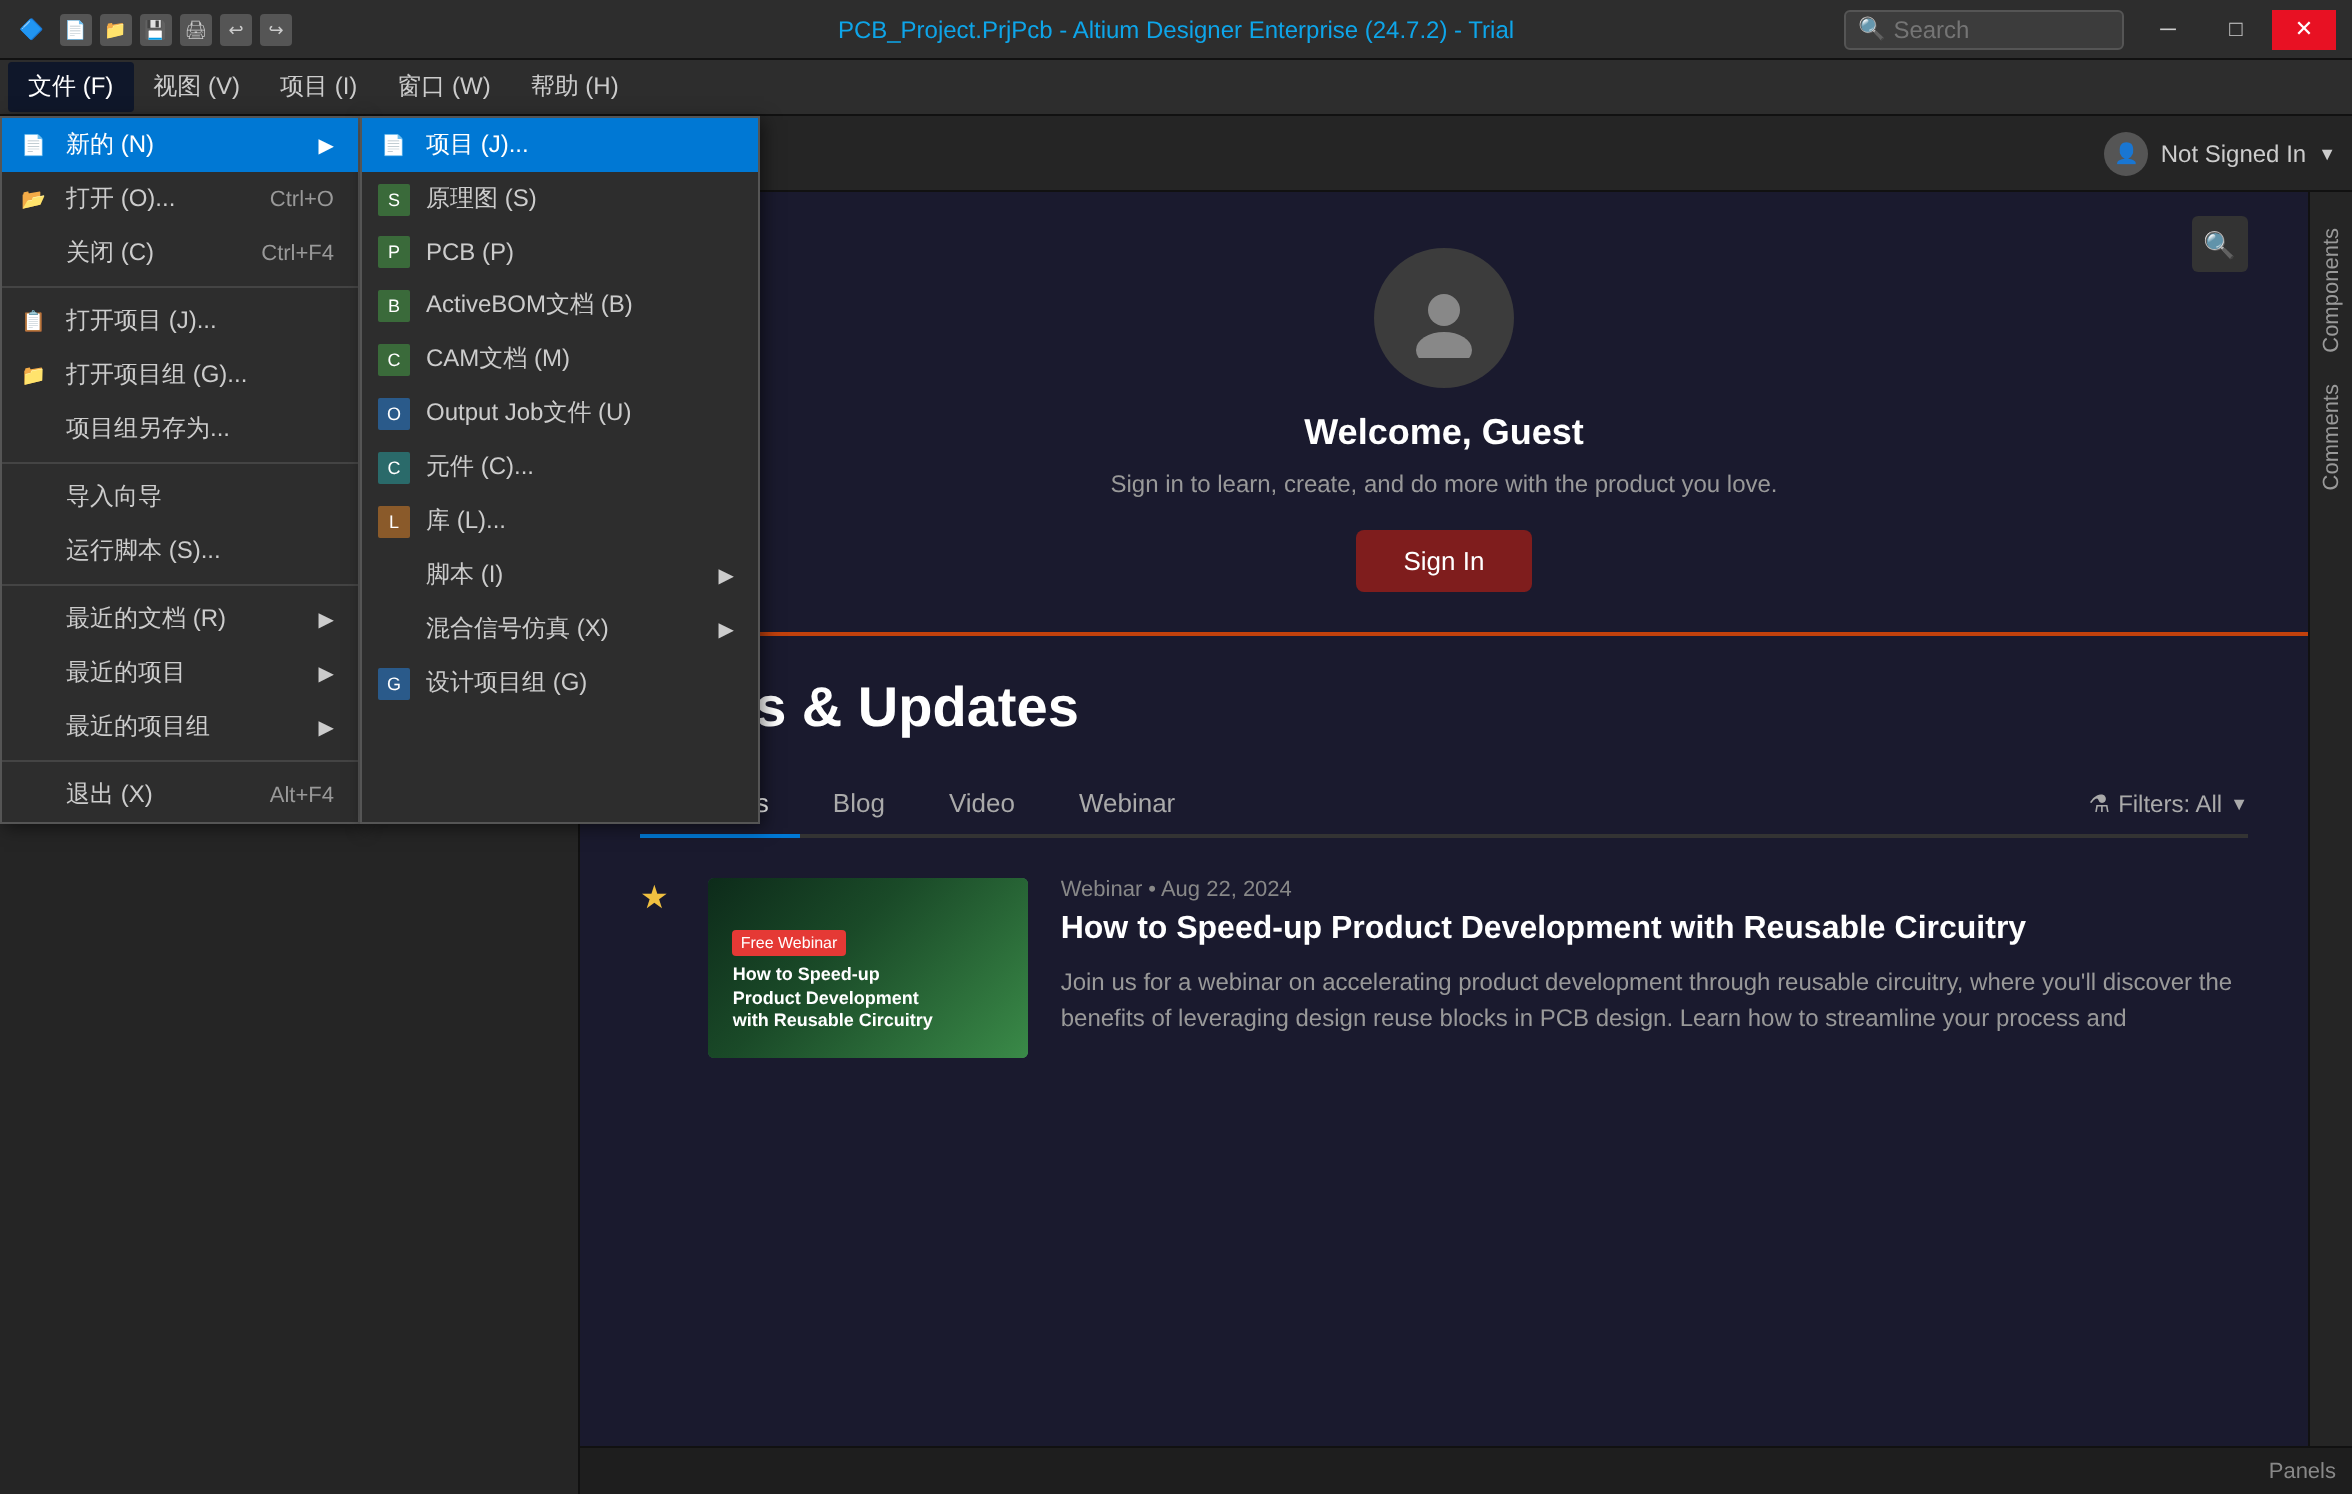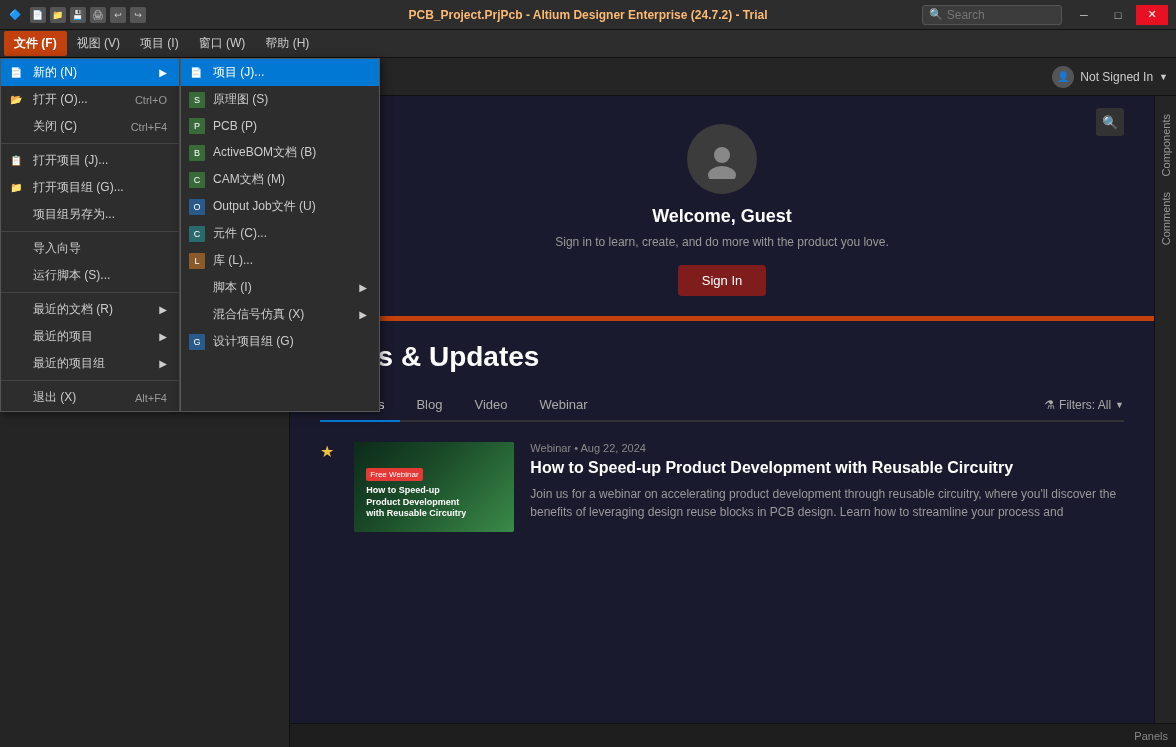--- a/index.html
+++ b/index.html
@@ -40,21 +40,21 @@
       display: flex; gap: 4px; align-items: center;
     }
     .tb-icon {
       width: 16px; height: 16px;
       background: #555; border-radius: 2px;
       display: flex; align-items: center; justify-content: center;
       font-size: 9px; color: #ccc;
     }
     .title-text {
       position: absolute; left: 50%; transform: translateX(-50%);
-      font-size: 12px; color: #fdba74; font-weight: bold;
+      font-size: 12px; color: #0ea5e9;
     }
     .title-bar-right {
       display: flex; align-items: center; gap: 6px;
     }
     .search-box {
       background: #3c3c3c;
       border: 1px solid #555;
       border-radius: 3px;
       display: flex; align-items: center;
       padding: 2px 6px; gap: 4px;
@@ -85,21 +85,21 @@
       position: relative;
       z-index: 10;
     }
     .menu-item {
       padding: 4px 10px;
       font-size: 12px;
       color: #ccc;
       cursor: pointer;
       border-radius: 2px;
     }
-    .menu-item:hover, .menu-item.active { background: #c2410c; color: white; font-weight: bold; }
+    .menu-item:hover, .menu-item.active { background: #0f172a; color: white; }
 
     
     .toolbar {
       height: 38px;
       background: #252525;
       display: flex;
       align-items: center;
       padding: 0 8px;
       gap: 6px;
       border-bottom: 1px solid #111;
@@ -246,21 +246,21 @@
     }
     .menu-section-icon.blue { background: #2a5a8a; }
     .menu-section-icon.green { background: #3a6a3a; }
     .menu-section-icon.teal { background: #2a6a6a; }
     .menu-section-icon.orange { background: #8a5a2a; }
 
     
     .welcome-section {
       text-align: center;
       padding: 30px 20px 20px;
-      border-bottom: 5px solid #c2410c;
+      border-bottom: 2px solid #c2410c;
     }
     .guest-avatar {
       width: 70px; height: 70px;
       border-radius: 50%;
       background: #3c3c3c;
       margin: 0 auto 12px;
       display: flex; align-items: center; justify-content: center;
       font-size: 30px; color: #888;
     }
     .welcome-title { font-size: 18px; font-weight: bold; color: #fff; margin-bottom: 8px; }

